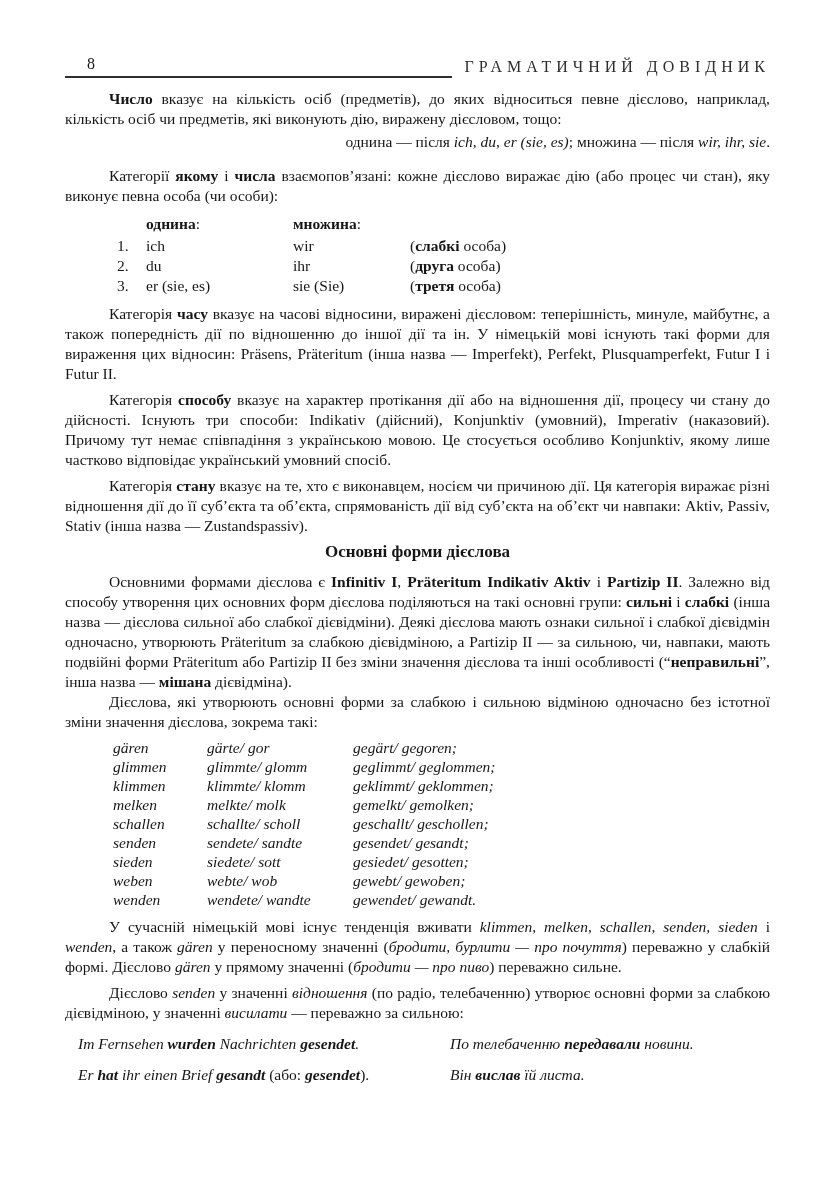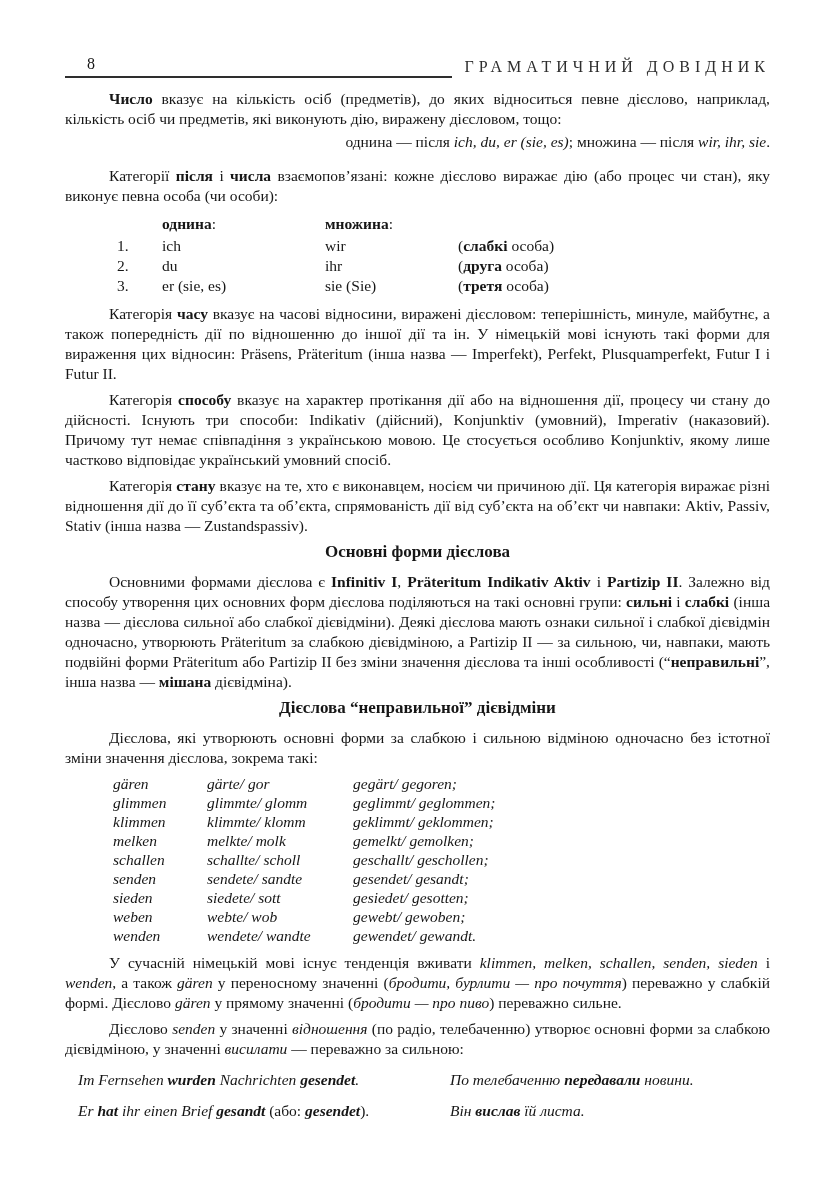--- a/index.html
+++ b/index.html
@@ -14,21 +14,21 @@
   .hdr-left{flex:1;border-bottom:2px solid #2e2e2e;padding:0 0 2px 22px;font-size:16px;}
   .hdr-title{margin-left:12px;font-size:16px;letter-spacing:5px;color:#2e2e2e;white-space:nowrap;padding-bottom:1px;}
   .p{margin:6px 0 0;text-indent:44px;text-align:justify;}
   .p.noind{text-indent:0;margin-top:3px;text-align:right;}
   .p.mt{margin-top:14px;}
   .h{font-weight:bold;text-align:center;font-size:17px;margin:5px 0 9px;line-height:22px;}
   .b{font-weight:bold;}
   .i{font-style:italic;}
   
   .persons{margin-top:8px;}
-  .persons .prow{display:grid;grid-template-columns:29px 147px 117px auto;padding-left:52px;line-height:20px;gap:16px;}
+  .persons .prow{display:grid;grid-template-columns:29px 147px 117px auto;padding-left:52px;line-height:20px;}
   .persons .phead{margin-bottom:2px;}
   
   .verbs{margin-top:6px;font-style:italic;}
   .verbs .vrow{display:grid;grid-template-columns:94px 146px auto;padding-left:48px;line-height:19px;}
   
   .examples{margin-top:10px;}
   .exrow{display:grid;grid-template-columns:372px auto;padding-left:13px;margin-top:11px;line-height:20px;}
 </style>
 </head>
 <body>
@@ -38,21 +38,21 @@
   <div class="hdr">
     <div class="hdr-left">
       <span>8</span>
     </div>
     <div class="hdr-title">ГРАМАТИЧНИЙ ДОВІДНИК</div>
   </div>
 
   <p class="p" style="margin-top:11px"><span class="b">Число</span><span> вказує на кількість осіб (предметів), до яких відноситься певне дієслово, наприклад, кількість осіб чи предметів, які виконують дію, виражену дієсловом, тощо:</span></p>
   <p class="p noind"><span>однина — після </span><span class="i">ich, du, er (sie, es)</span><span>; множина — після </span><span class="i">wir, ihr, sie</span><span>.</span></p>
 
-  <p class="p mt"><span>Категорії </span><span class="b">після</span><span> і </span><span class="b">числа</span><span> взаємопов’язані: кожне дієслово виражає дію (або процес чи стан), яку виконує певна особа (чи особи):</span></p>
+  <p class="p mt"><span>Категорії </span><span class="b">якому</span><span> і </span><span class="b">числа</span><span> взаємопов’язані: кожне дієслово виражає дію (або процес чи стан), яку виконує певна особа (чи особи):</span></p>
 
   <div class="persons">
     <div class="prow phead">
       <span></span>
       <span><span class="b">однина</span><span>:</span></span>
       <span><span class="b">множина</span><span>:</span></span>
       <span></span>
     </div>
     <div class="prow">
       <span>1.</span>
@@ -74,21 +74,20 @@
     </div>
   </div>
 
   <p class="p" style="margin-top:8px"><span>Категорія </span><span class="b">часу</span><span> вказує на часові відносини, виражені дієсловом: теперішність, минуле, майбутнє, а також попередність дії по відношенню до іншої дії та ін. У німецькій мові існують такі форми для вираження цих відносин: Präsens, Präteritum (інша назва — Imperfekt), Perfekt, Plusquamperfekt, Futur I і Futur II.</span></p>
   <p class="p"><span>Категорія </span><span class="b">способу</span><span> вказує на характер протікання дії або на відношення дії, процесу чи стану до дійсності. Існують три способи: Indikativ (дійсний), Konjunktiv (умовний), Imperativ (наказовий). Причому тут немає співпадіння з українською мовою. Це стосується особливо Konjunktiv, якому лише частково відповідає український умовний спосіб.</span></p>
   <p class="p"><span>Категорія </span><span class="b">стану</span><span> вказує на те, хто є виконавцем, носієм чи причиною дії. Ця категорія виражає різні відношення дії до її суб’єкта та об’єкта, спрямованість дії від суб’єкта на об’єкт чи навпаки: Aktiv, Passiv, Stativ (інша назва — Zustandspassiv).</span></p>
 
   <h2 class="h">Основні форми дієслова</h2>
   <p class="p" style="margin-top:0"><span>Основними формами дієслова є </span><span class="b">Infinitiv I</span><span>, </span><span class="b">Präteritum Indikativ Aktiv</span><span> і </span><span class="b">Partizip II</span><span>. Залежно від способу утворення цих основних форм дієслова поділяються на такі основні групи: </span><span class="b">сильні</span><span> і </span><span class="b">слабкі</span><span> (інша назва — дієслова сильної або слабкої дієвідміни). Деякі дієслова мають ознаки сильної і слабкої дієвідмін одночасно, утворюють Präteritum за слабкою дієвідміною, а Partizip II — за сильною, чи, навпаки, мають подвійні форми Präteritum або Partizip II без зміни значення дієслова та інші особливості (“</span><span class="b">неправильні</span><span>”, інша назва — </span><span class="b">мішана</span><span> дієвідміна).</span></p>
 
-  <h2 class="h">Дієслова “неправильної” дієвідміни</h2>
   <p class="p" style="margin-top:0"><span>Дієслова, які утворюють основні форми за слабкою і сильною відміною одночасно без істотної зміни значення дієслова, зокрема такі:</span></p>
 
   <div class="verbs">
     <div class="vrow">
       <span>gären</span>
       <span>gärte/ gor</span>
       <span>gegärt/ gegoren;</span>
     </div>
     <div class="vrow">
       <span>glimmen</span>

